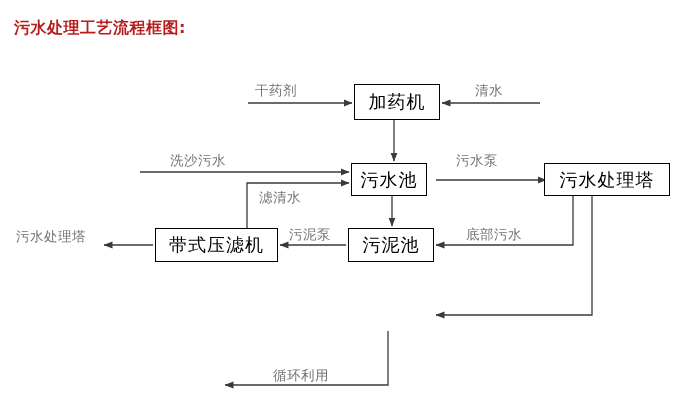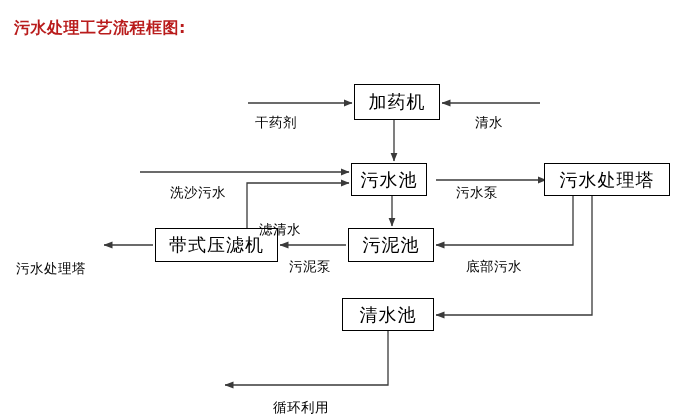--- a/index.html
+++ b/index.html
@@ -36,24 +36,23 @@
     font-size: 18px;
     display: flex;
     align-items: center;
     justify-content: center;
     white-space: nowrap;
     letter-spacing: 1px;
   }
   .edge-label {
     position: absolute;
     font-size: 13.5px;
-    color: #000000;
+    color: #737373;
     white-space: nowrap;
     letter-spacing: 0.5px;
-    margin-top: 32px;
   }
   svg.wires {
     position: absolute;
     left: 0;
     top: 0;
     width: 700px;
     height: 420px;
   }
   svg.wires line, svg.wires polyline, svg.wires path {
     stroke: #3a3a3a;
@@ -116,23 +115,20 @@
   </div>
 
   <div class="node" style="left:155px; top:228px; width:123px; height:34px;">
     <span>带式压滤机</span>
   </div>
 
   <div class="node" style="left:348px; top:228px; width:86px; height:34px;">
     <span>污泥池</span>
   </div>
 
-  <div class="node" style="left:342px; top:298px; width:92px; height:33px;">
-    <span>清水池</span>
-  </div>
 
   <div class="edge-label" style="left:255px; top:82px;">干药剂</div>
 
   <div class="edge-label" style="left:475px; top:82px;">清水</div>
 
   <div class="edge-label" style="left:170px; top:152px;">洗沙污水</div>
 
   <div class="edge-label" style="left:456px; top:152px;">污水泵</div>
 
   <div class="edge-label" style="left:259px; top:189px;">滤清水</div>

